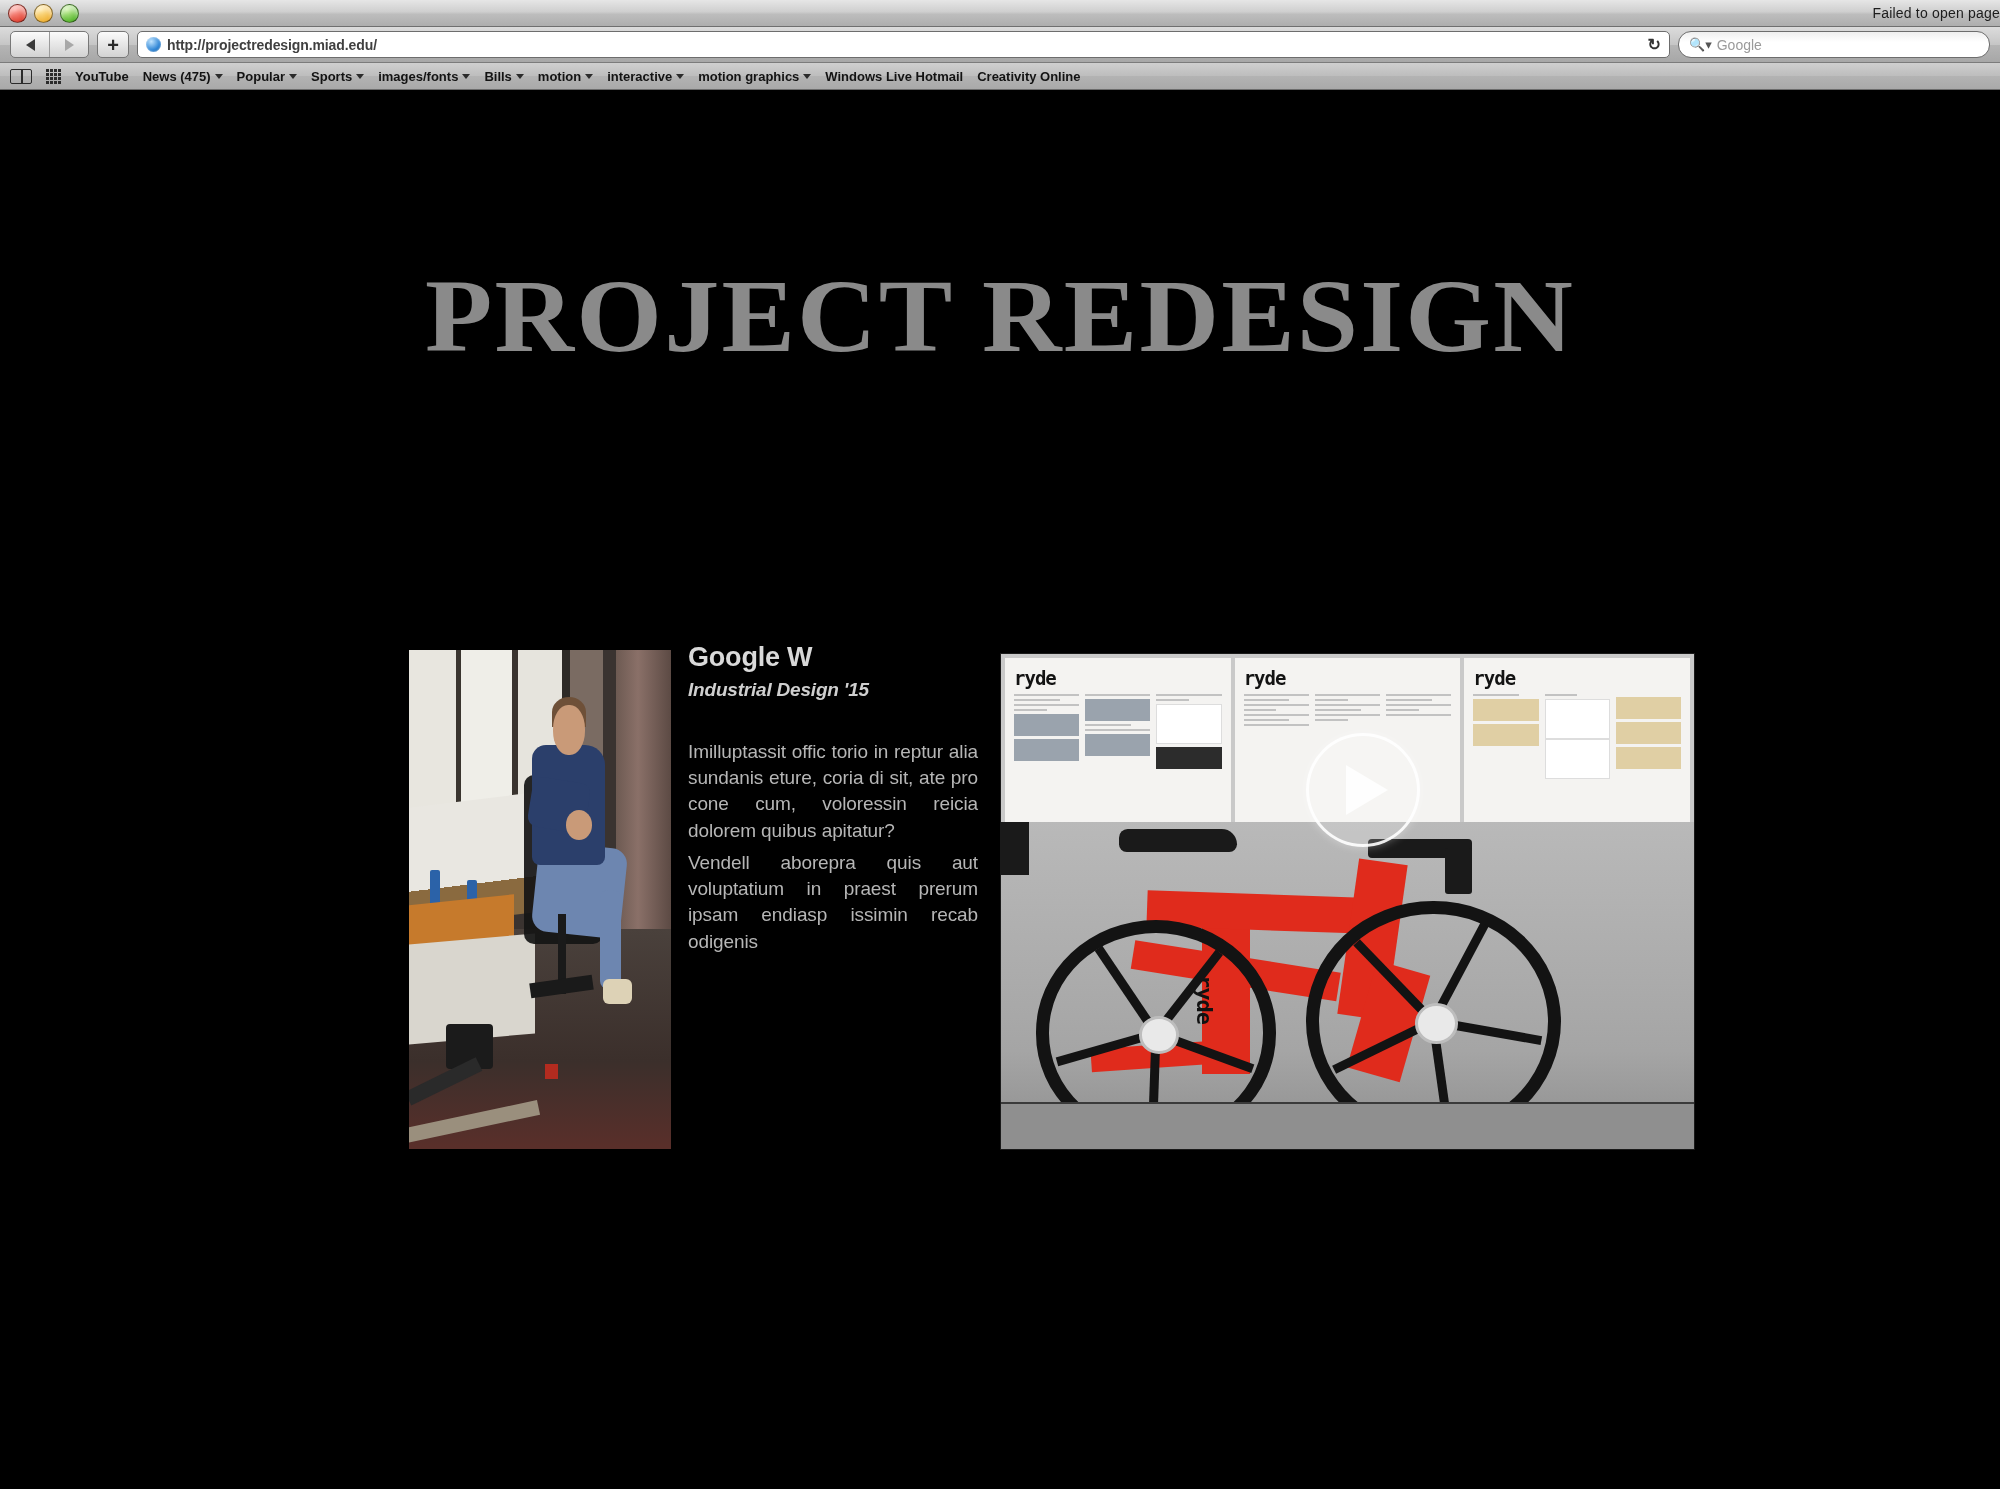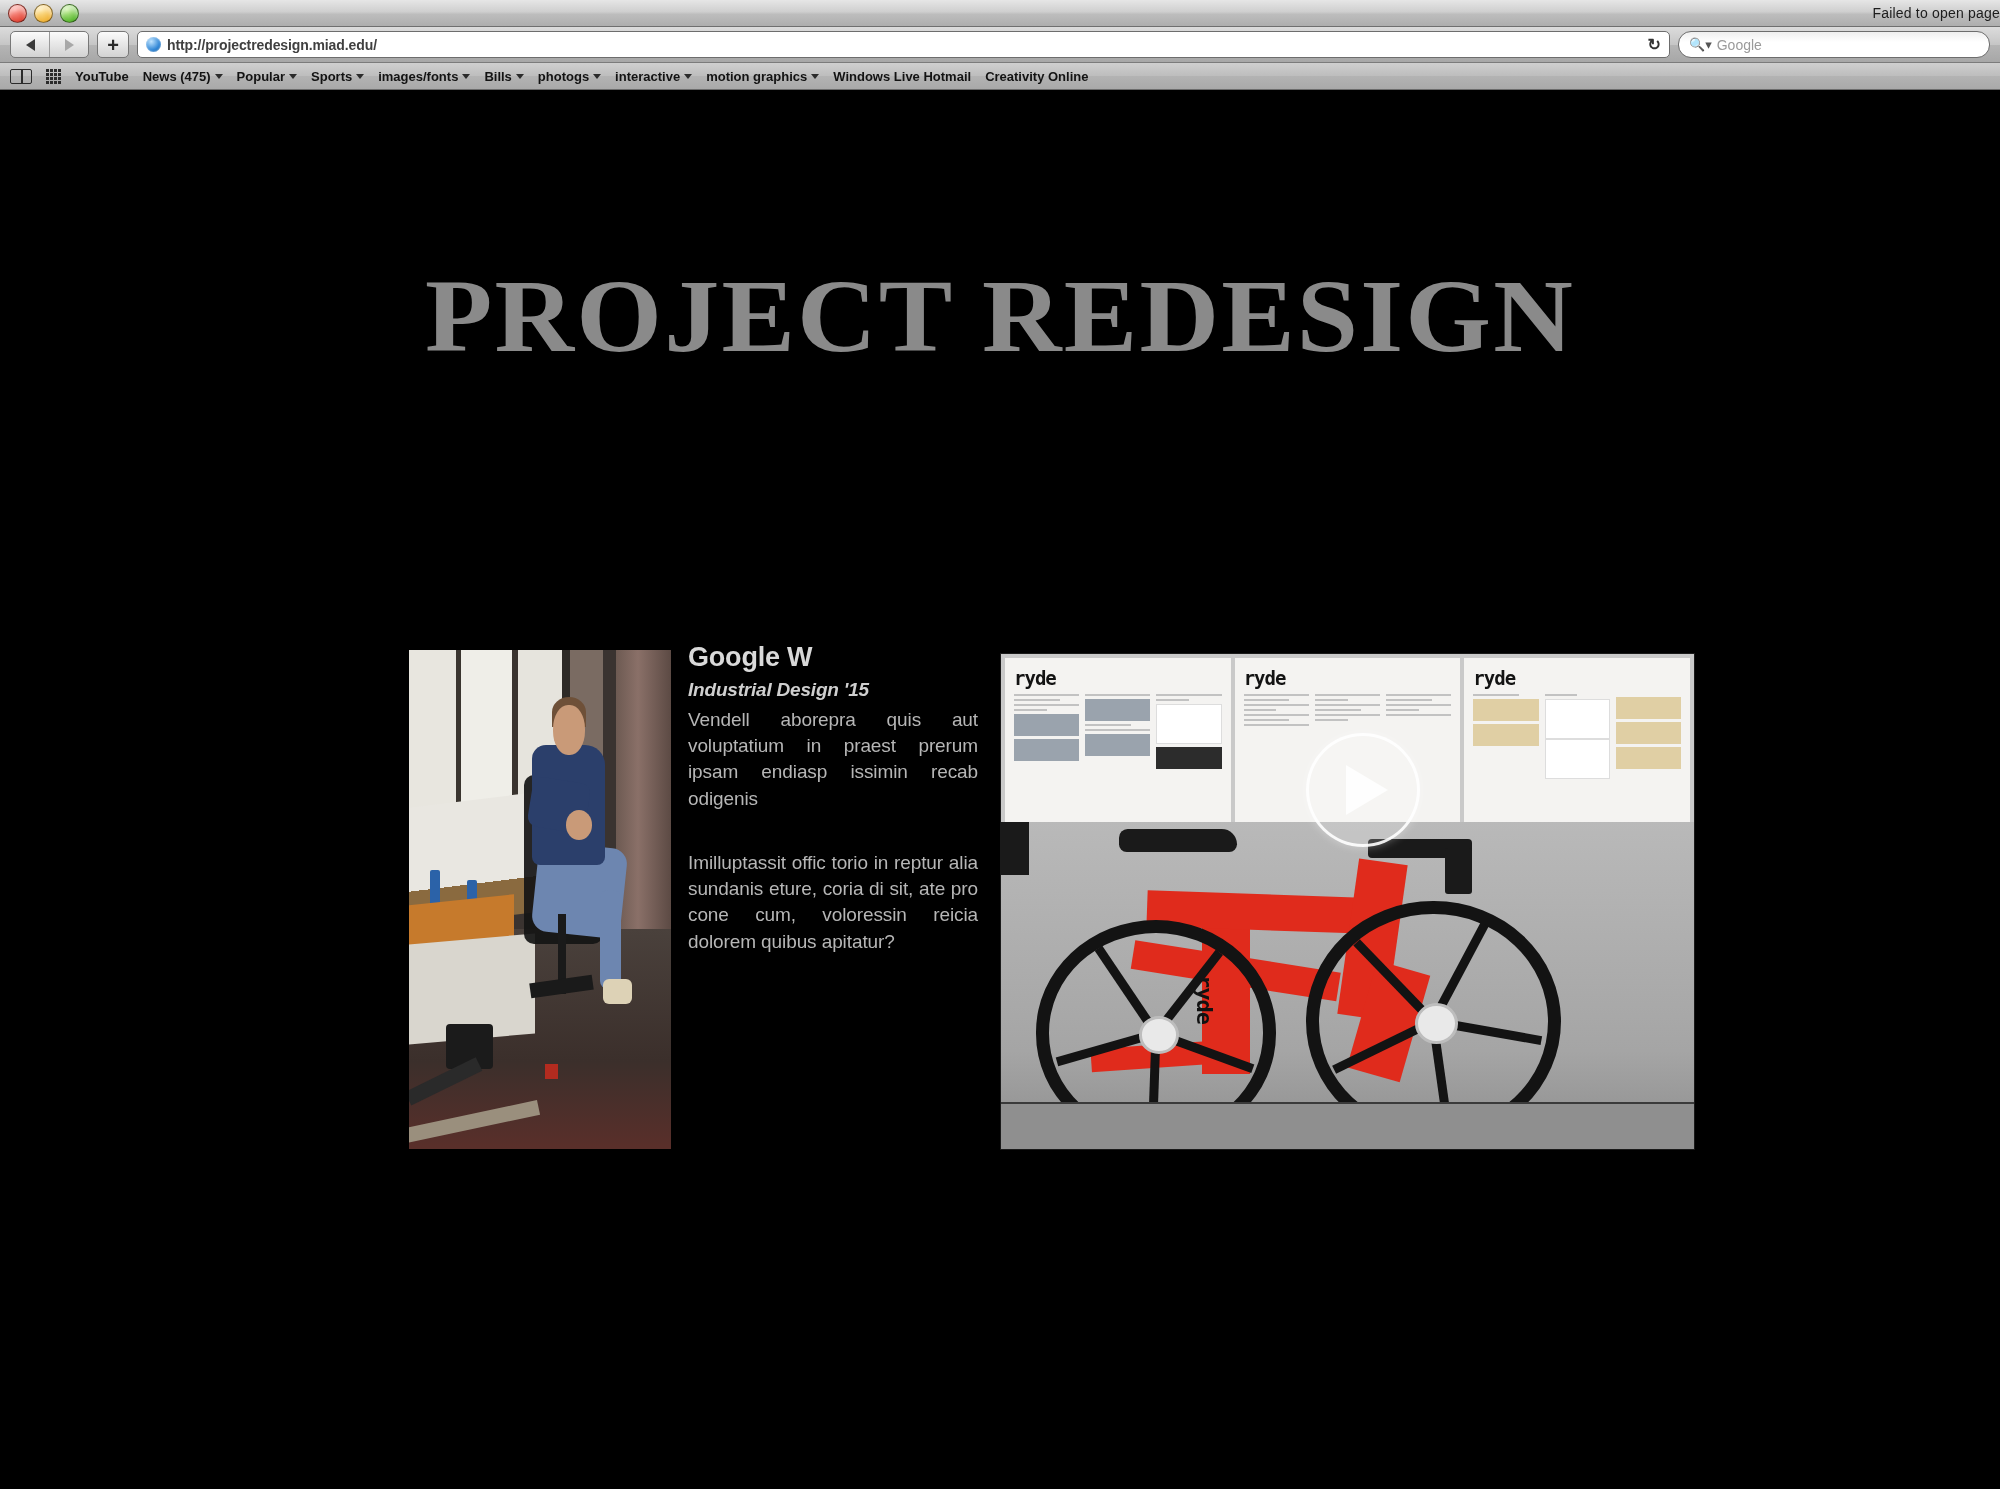--- a/index.html
+++ b/index.html
@@ -281,21 +281,21 @@
     </span>
     <span class="bmitem">
       <span>images/fonts</span>
       <span class="caret"></span>
     </span>
     <span class="bmitem">
       <span>Bills</span>
       <span class="caret"></span>
     </span>
     <span class="bmitem">
-      <span>photogs</span>
+      <span>motion</span>
       <span class="caret"></span>
     </span>
     <span class="bmitem">
       <span>interactive</span>
       <span class="caret"></span>
     </span>
     <span class="bmitem">
       <span>motion graphics</span>
       <span class="caret"></span>
     </span>
@@ -338,22 +338,22 @@
       <div class="ph-chairbase"></div>
       <div class="ph-tool"></div>
       <div class="ph-redbit"></div>
       <div class="ph-stick"></div>
       <div class="ph-stick2"></div>
     </div>
 
     <div class="bio">
       <div class="bio-name">Google W</div>
       <div class="bio-major">Industrial Design '15</div>
+      <div class="bio-p">Imilluptassit offic torio in reptur alia sundanis eture, coria di sit, ate pro cone cum, voloressin reicia dolorem quibus apitatur?</div>
       <div class="bio-p second">Vendell aborepra quis aut voluptatium in praest prerum ipsam endiasp issimin recab odigenis</div>
-      <div class="bio-p">Imilluptassit offic torio in reptur alia sundanis eture, coria di sit, ate pro cone cum, voloressin reicia dolorem quibus apitatur?</div>
     </div>
 
     <div class="video">
       <div class="vid-wall"></div>
 
       <div class="vid-boards">
         <div class="board">
           <div class="ryde">ryde</div>
           <div class="brow">
             <div class="bcol">

